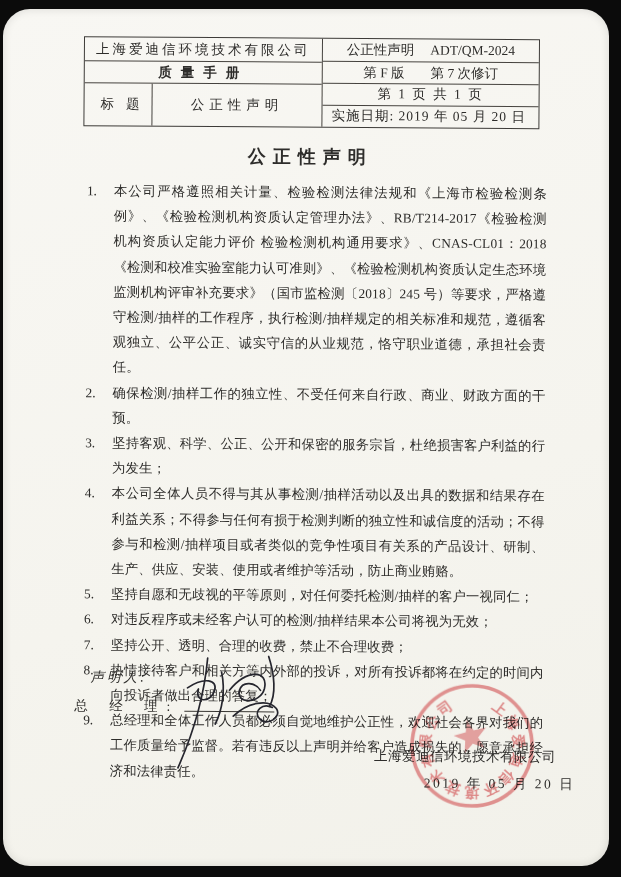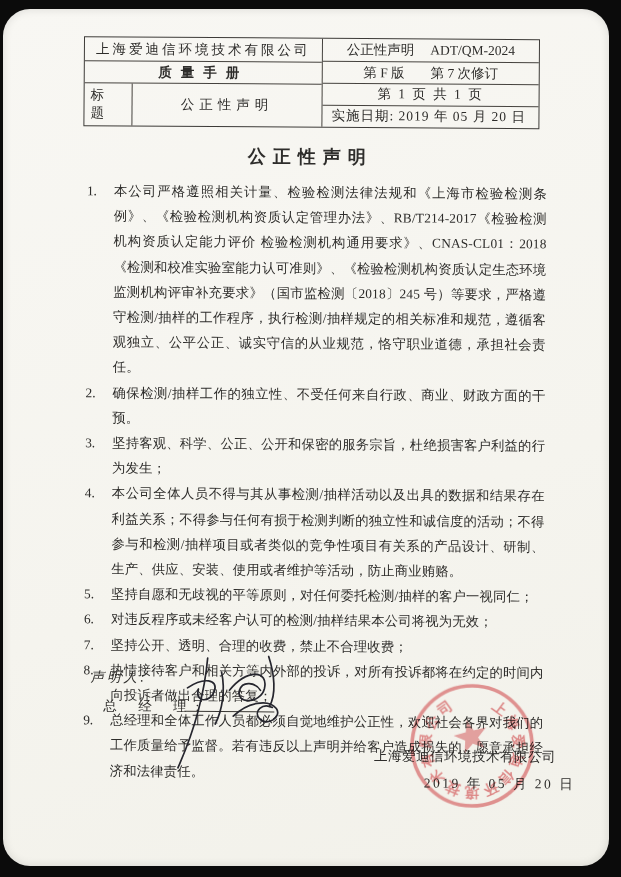--- a/index.html
+++ b/index.html
@@ -25,21 +25,21 @@
     font-size:13.5px;
   }
   .tcol-left{width:238px;display:flex;flex-direction:column;}
   .tcol-right{width:218px;border-left:1px solid #45423e;display:flex;flex-direction:column;box-sizing:border-box;}
   .tcell{display:flex;align-items:center;justify-content:center;box-sizing:border-box;}
   .bb{border-bottom:1px solid #45423e;}
   .h23{height:24px;}.h22{height:22px;}.h44{flex:1;}
   .cell-company{letter-spacing:3px;}
   .cell-manual{font-weight:bold;letter-spacing:9px;}
   .row3{display:flex;flex:1;}
-  .cell-title-label{width:48px;border-right:1px solid #45423e;letter-spacing:12px;padding-left:6px;}
+  .cell-title-label{width:68px;border-right:1px solid #45423e;letter-spacing:12px;padding-left:16px;}
   .cell-title-value{flex:1;letter-spacing:5px;}
   .cell-docno{gap:16px;}
   .cell-version{gap:26px;}
   .cell-date{justify-content:flex-start;padding-left:9px;letter-spacing:1px;}
   .cell-page{letter-spacing:2px;}
 
   
   .doc-title{
     position:absolute;left:0;top:134px;width:100%;text-align:center;
     font-size:18px;font-weight:bold;letter-spacing:7px;padding-left:10px;box-sizing:border-box;
@@ -50,21 +50,21 @@
     position:absolute;left:85px;top:169px;width:460px;
     margin:0;padding:0;list-style:none;
     font-size:13.3px;line-height:25.2px;
   }
   .statements li{display:flex;}
   .statements .num{flex:none;width:27px;}
   .statements .txt{flex:1;text-align:justify;text-justify:inter-ideograph;letter-spacing:.2px;}
 
   
   .sig-declarant{position:absolute;left:92px;top:659px;font-size:13.5px;letter-spacing:3px;font-style:italic;}
-  .sig-gm{position:absolute;left:105px;top:688px;font-size:13.5px;letter-spacing:9px;}
+  .sig-gm{position:absolute;left:76px;top:688px;font-size:13.5px;letter-spacing:9px;}
   .sig-line{position:absolute;left:186px;top:701px;width:90px;height:1.3px;background:#3a3834;}
   .sig-svg{position:absolute;left:165px;top:642px;z-index:3;}
   .sig-svg path{stroke:#26262e;stroke-width:1.7;fill:none;stroke-linecap:round;}
 
   
   .footer-company{position:absolute;left:376px;top:736px;font-size:13.5px;letter-spacing:.5px;z-index:2;}
   .footer-date{position:absolute;left:426px;top:763px;font-size:13.5px;letter-spacing:2.5px;z-index:2;}
 
   
   .stamp{

